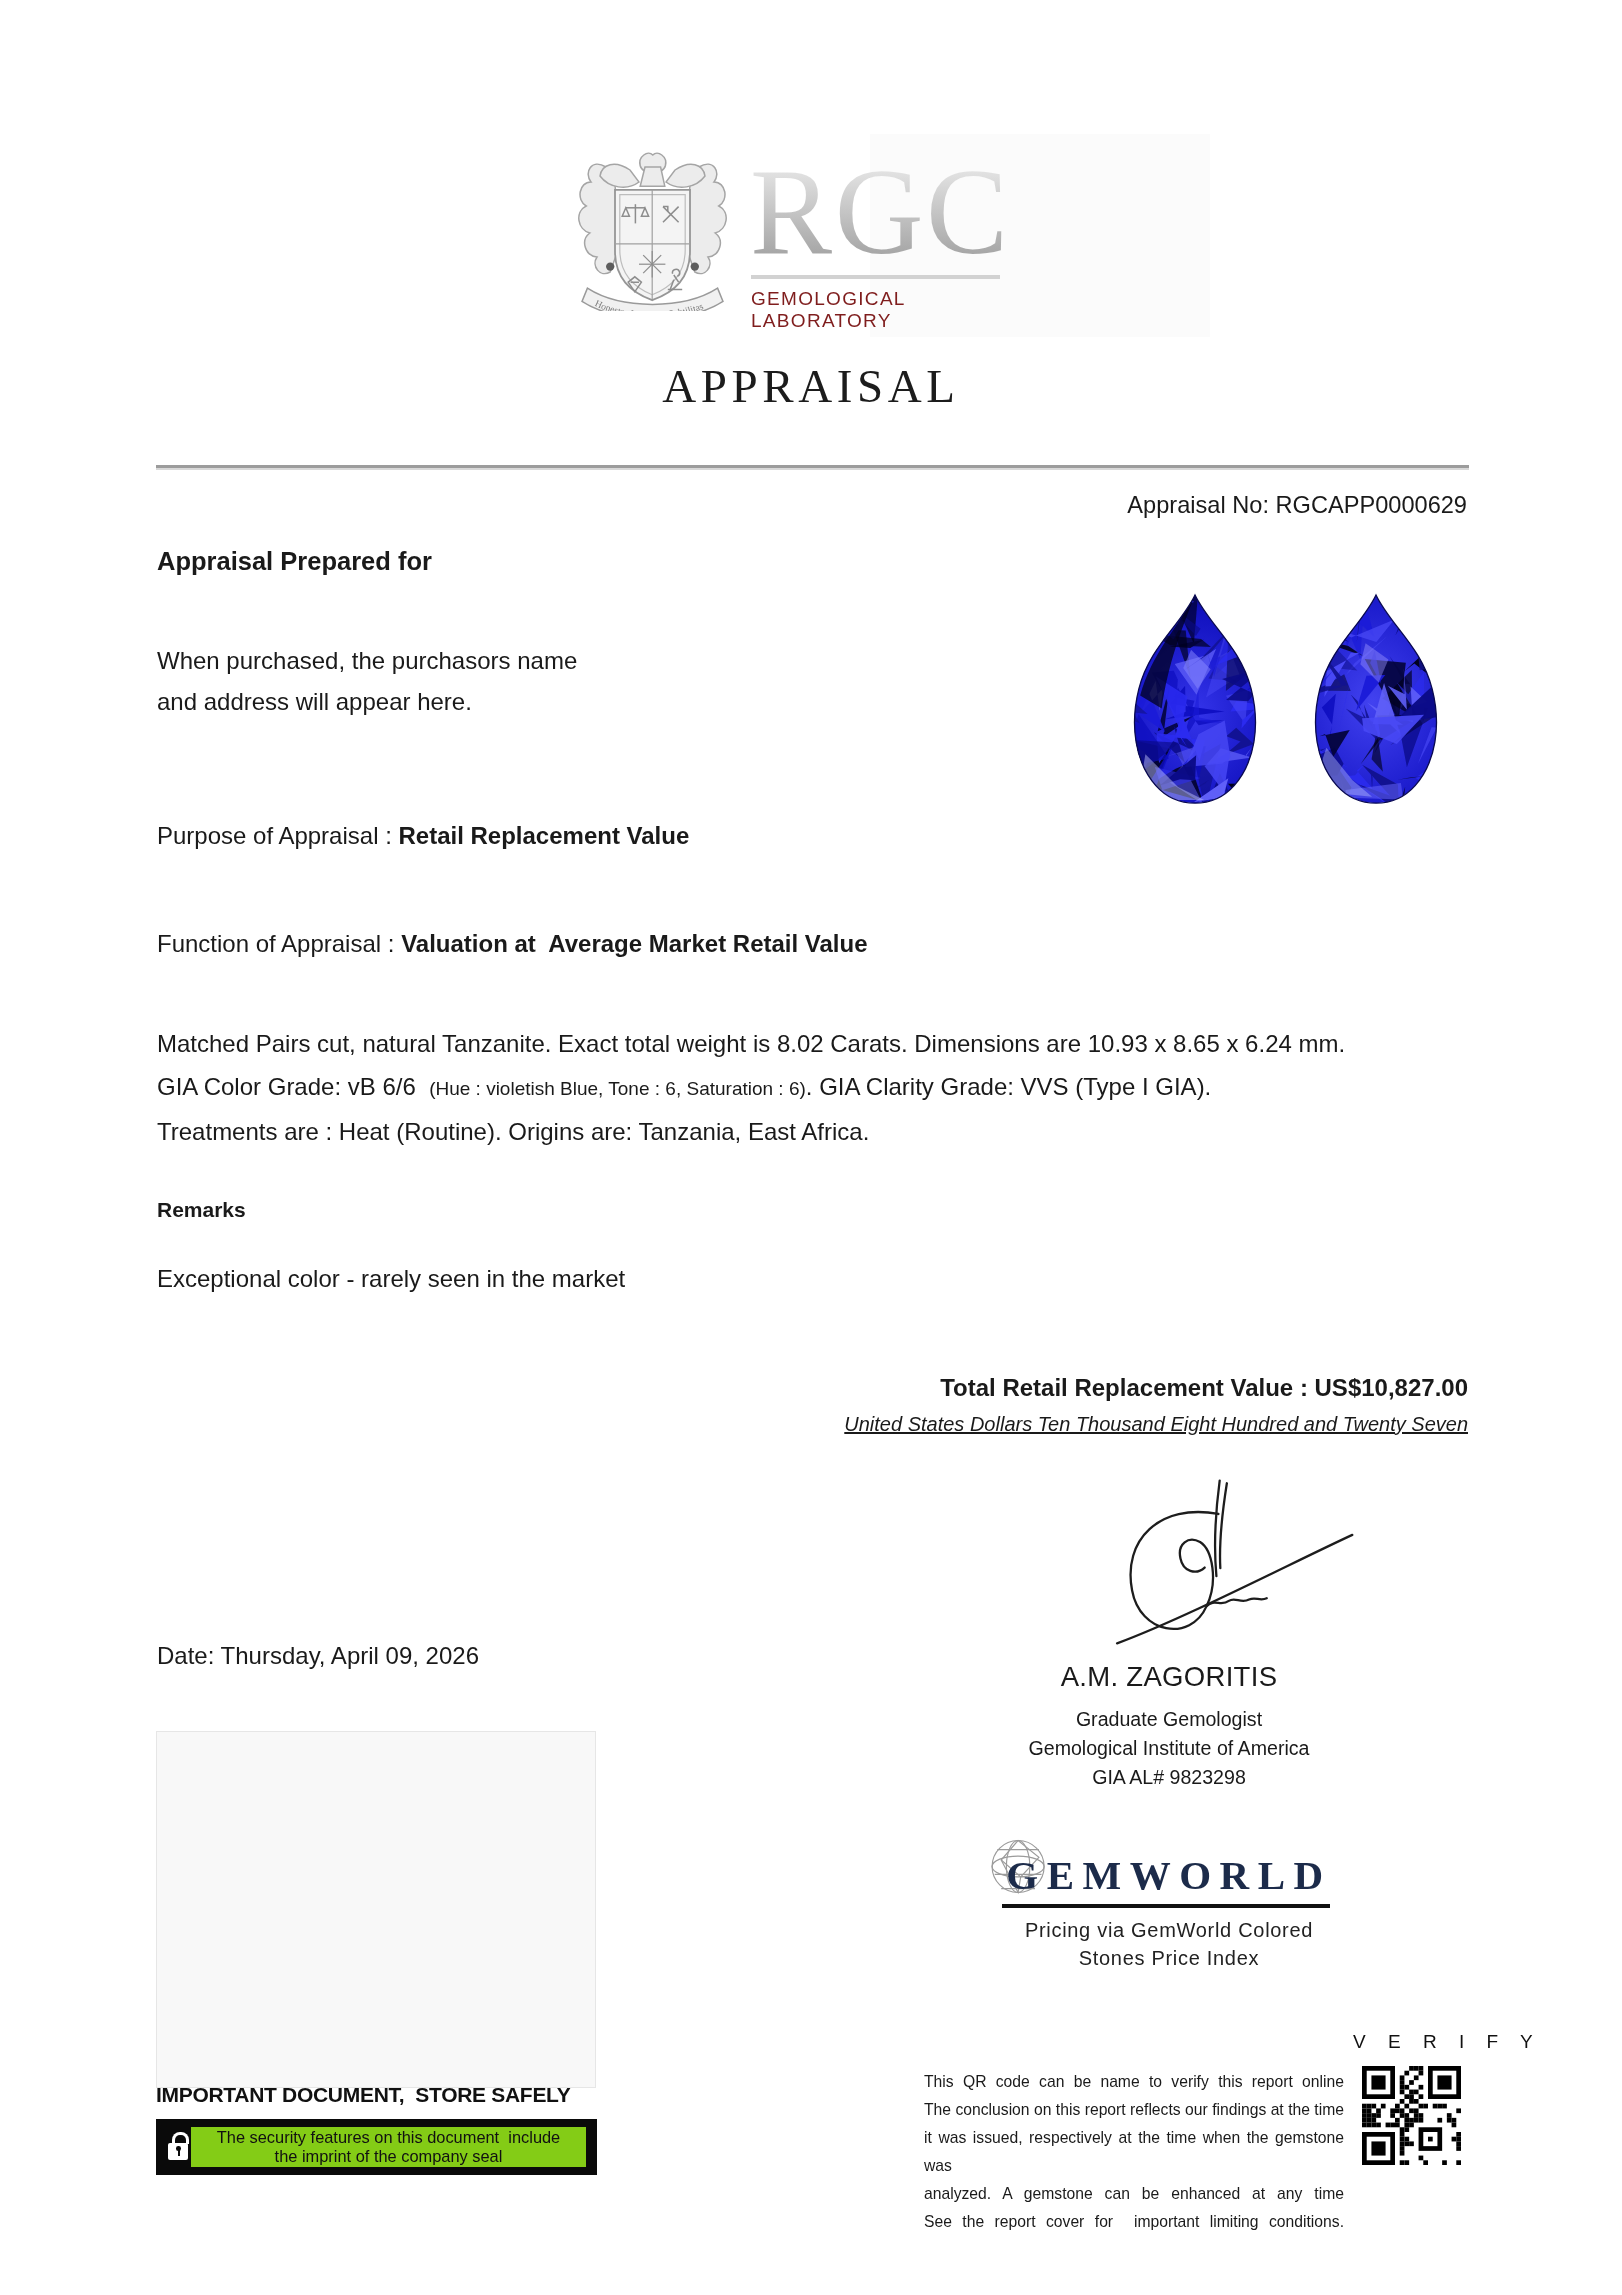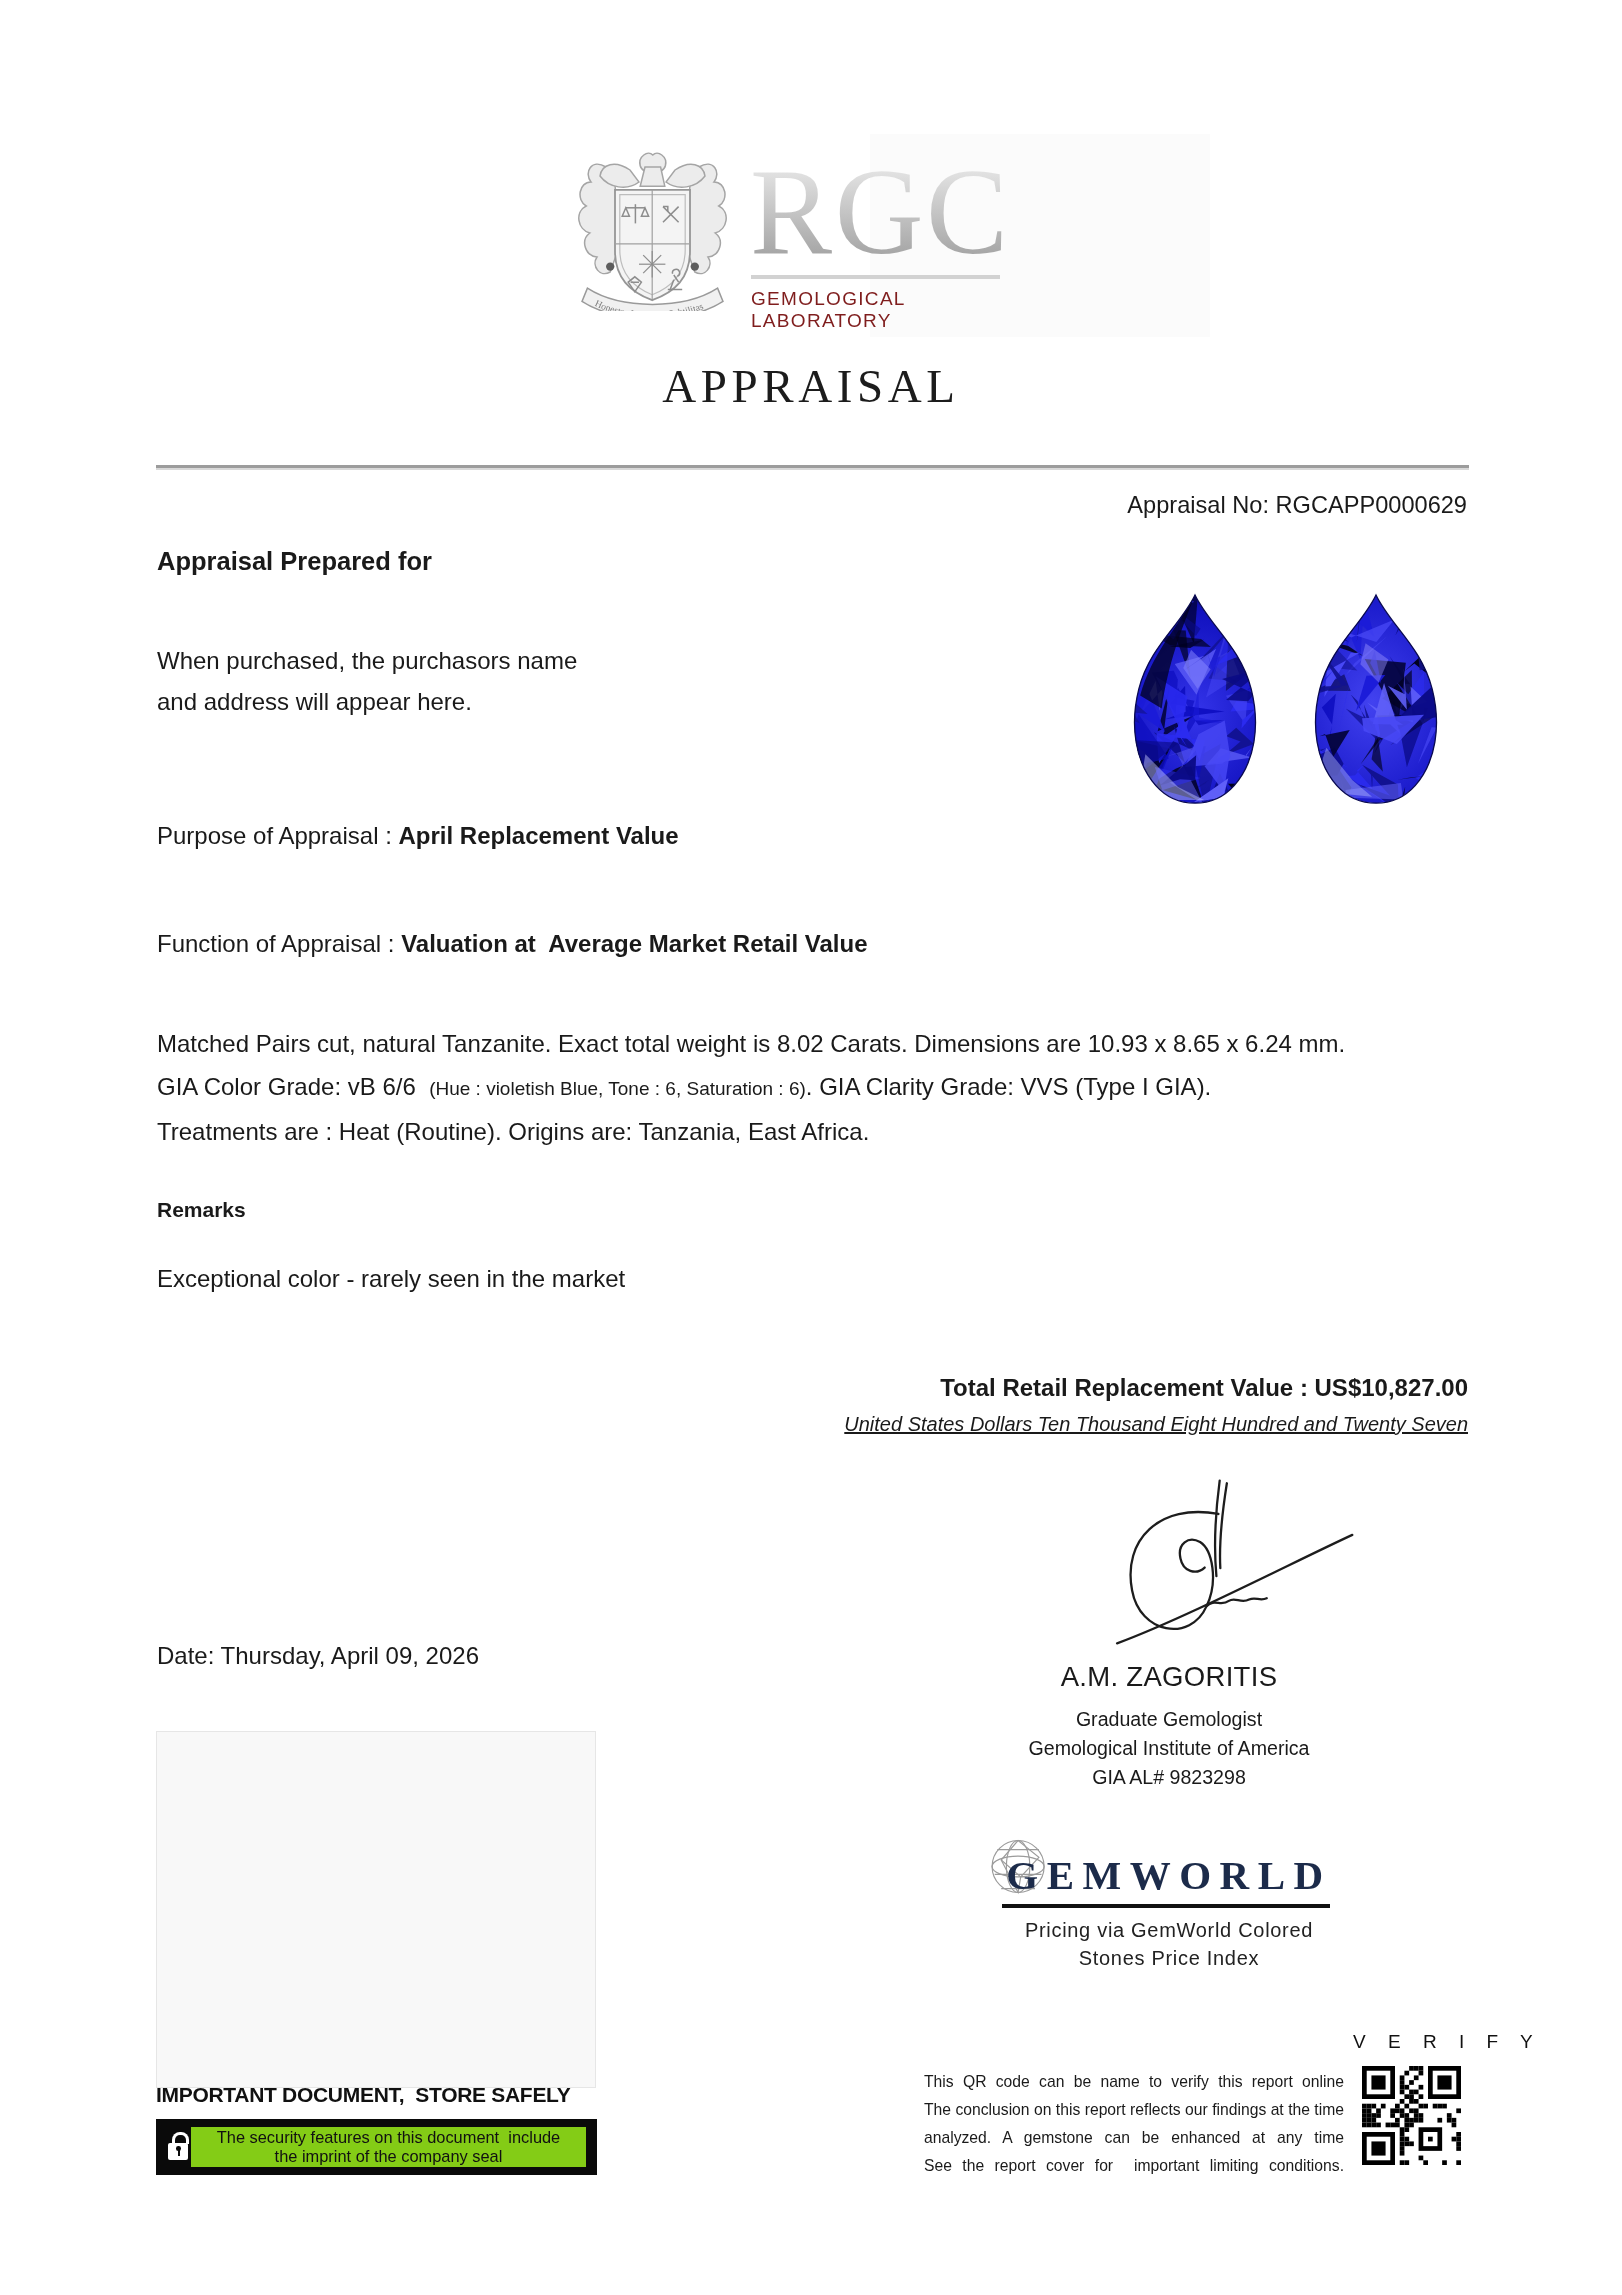--- a/index.html
+++ b/index.html
@@ -328,21 +328,21 @@
           <polygon points="177.6,319.4 90.7,316.6 89.2,304.7 174.2,294.1" fill="#6060f8" opacity="0.57"></polygon>
           <polygon points="98.1,71.1 164.2,43.5 136.5,78.1 69.9,57.0" fill="#4848f5" opacity="0.75"></polygon>
           <polygon points="221.1,208.8 199.8,265.8 228.9,209.2" fill="#4848f5" opacity="0.67"></polygon>
         </g>
       <polygon points="60,240 100,290 130,315 80,310 50,270" fill="#bfc6ff" opacity="0.4"></polygon>
       <polygon points="120,80 155,105 140,140 112,112" fill="#9a92ff" opacity="0.45"></polygon>
     </g>
     <path d="M136,6 C158,52 206,86 222,150 C236,205 228,262 196,298 C164,334 108,334 76,298 C44,262 36,205 50,150 C66,86 114,52 136,6 Z" fill="none" stroke="#0a0a50" stroke-width="2"></path>
   </svg>
 
-  <div class="abs purpose-line"><span>Purpose of Appraisal : </span><span class="b pre">April Replacement Value</span></div>
+  <div class="abs purpose-line"><span>Purpose of Appraisal : </span><span class="b pre">Retail Replacement Value</span></div>
   <div class="abs function-line"><span>Function of Appraisal : </span><span class="b pre">Valuation at  Average Market Retail Value</span></div>
 
   <div class="abs desc">
     <div>Matched Pairs cut, natural Tanzanite. Exact total weight is 8.02 Carats. Dimensions are 10.93 x 8.65 x 6.24 mm.</div>
     <div><span class="pre">GIA Color Grade: vB 6/6  </span><span class="small">(Hue : violetish Blue, Tone : 6, Saturation : 6)</span><span>. GIA Clarity Grade: VVS (Type I GIA).</span></div>
     <div>Treatments are : Heat (Routine). Origins are: Tanzania, East Africa.</div>
   </div>
 
   <div class="abs b remarks-head">Remarks</div>
   <div class="abs remarks-text">Exceptional color - rarely seen in the market</div>
@@ -510,18 +510,19 @@
       <rect x="84" y="133" width="7" height="7" fill="#000"></rect>
       <rect x="56" y="140" width="7" height="7" fill="#000"></rect>
       <rect x="63" y="140" width="7" height="7" fill="#000"></rect>
       <rect x="91" y="140" width="7" height="7" fill="#000"></rect>
       <rect x="119" y="140" width="7" height="7" fill="#000"></rect>
       <rect x="140" y="140" width="7" height="7" fill="#000"></rect>
     </svg>
   <div class="abs verify-text">
     <div class="jline">This QR code can be name to verify this report online</div>
     <div class="jline">The conclusion on this report reflects our findings at the time</div>
+    <div class="jline">it was issued, respectively at the time when the gemstone was</div>
     <div class="jline">analyzed. A gemstone can be enhanced at any time</div>
     <div class="jline pre">See the report cover for  important limiting conditions.</div>
   </div>
 
 </div>
 
 
 </body></html>

